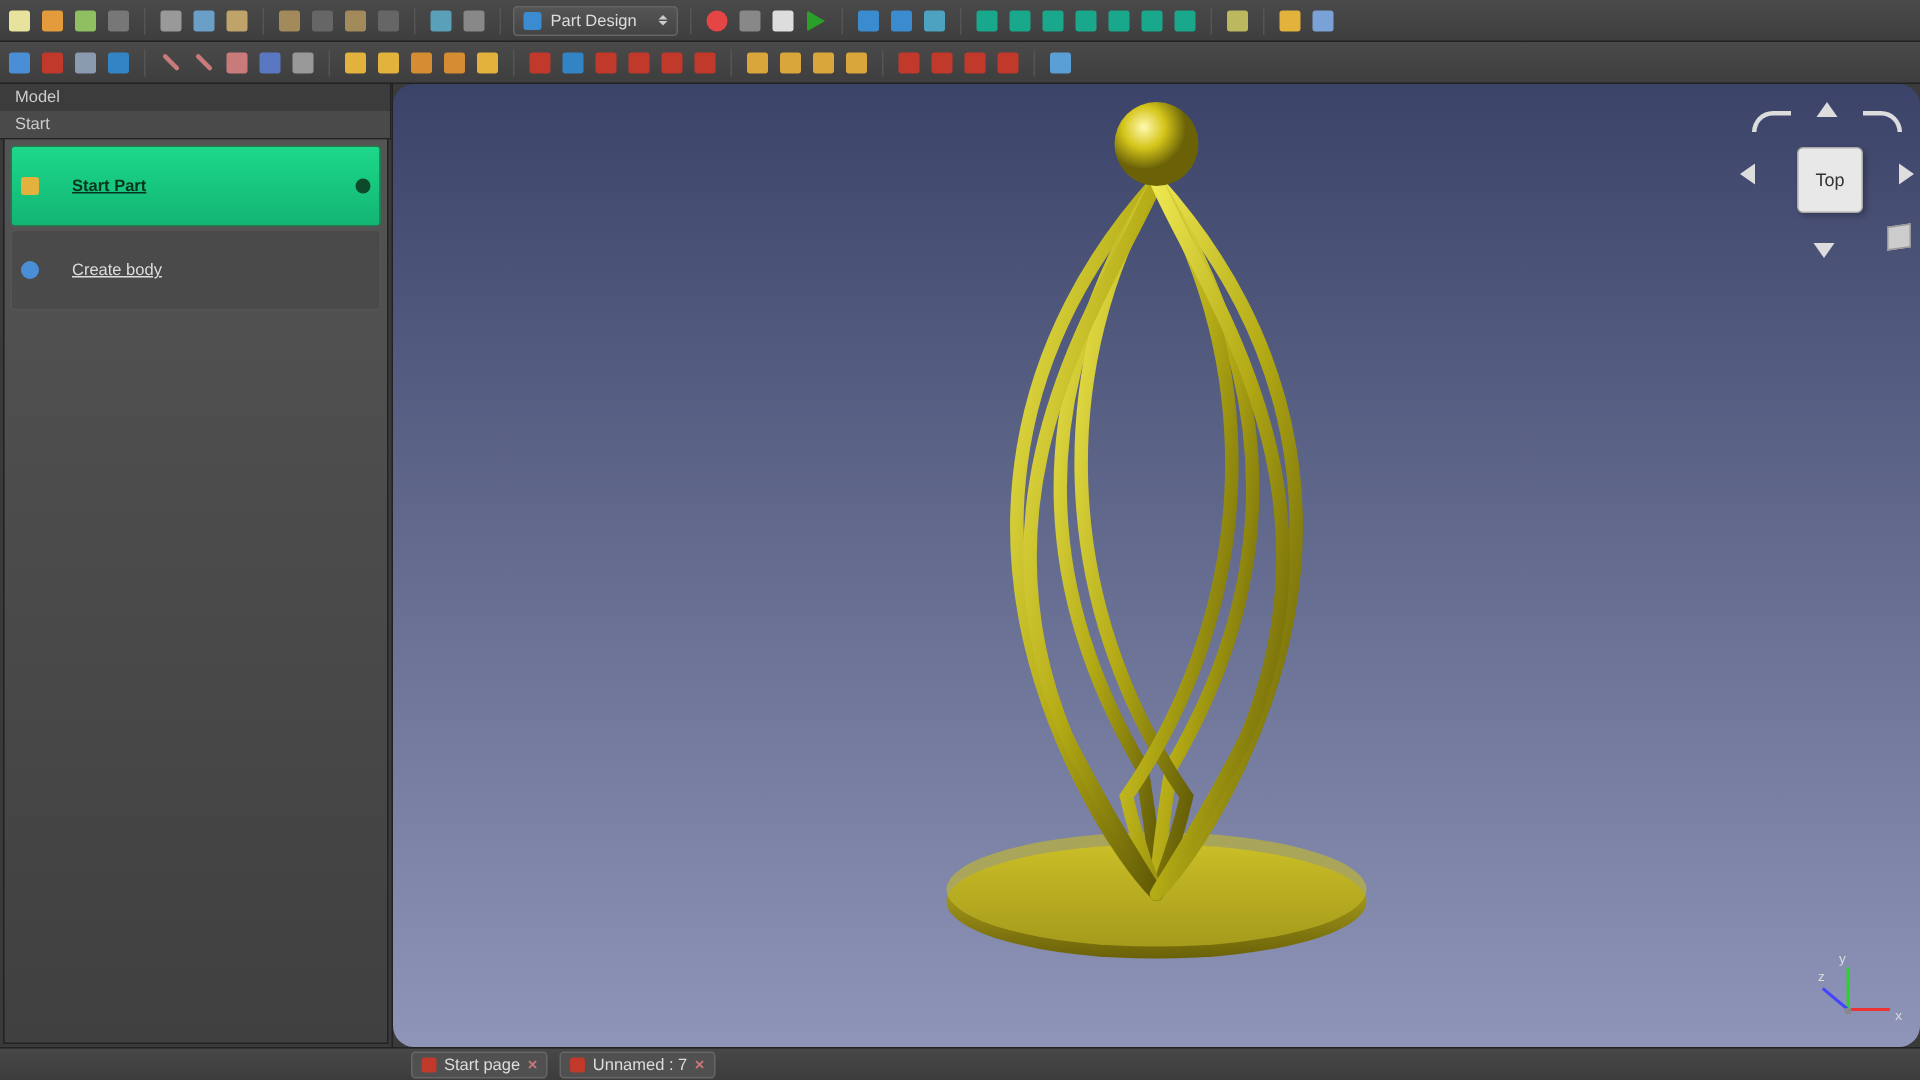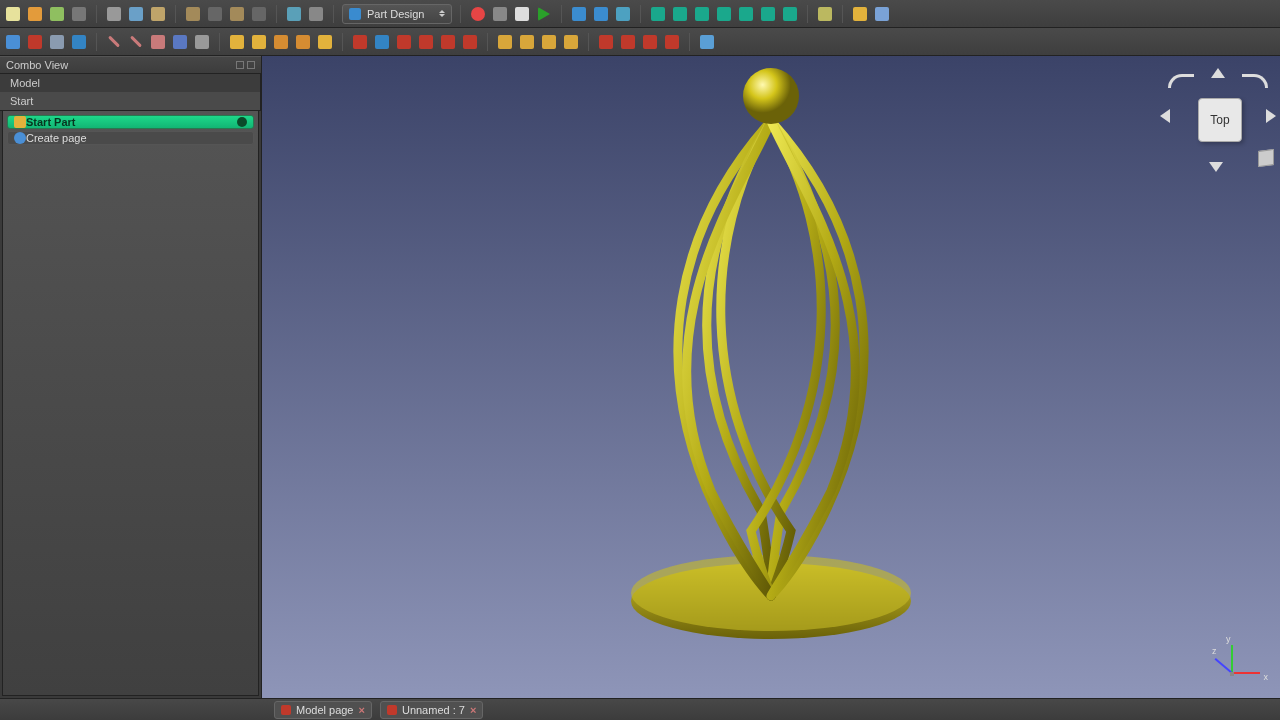--- a/index.html
+++ b/index.html
@@ -18,27 +18,27 @@
 
 .content { display: flex; height: calc(720px - 56px - 22px); }
 .sidebar { width: 262px; background: #3a3a3a; border-right: 1px solid #222; display: flex; flex-direction: column; }
 .panel-title { height: 18px; background: linear-gradient(#464646,#3c3c3c); border-bottom: 1px solid #222; border-top:1px solid #555; padding: 0 6px; display: flex; align-items: center; font-size: 11px; color: #ccc; }
 .panel-title .winbtns{margin-left:auto;display:flex;gap:3px;}
 .panel-title .winbtns span{width:8px;height:8px;border:1px solid #777;}
 .tabs { display: flex; background: #3c3c3c; border-bottom: 1px solid #222; flex-direction: column; }
 .tab { padding: 3px 10px; cursor: pointer; color: #ccc; border-right: 1px solid #222; }
 .tab.active { background: #4a4a4a; }
 .panel-body { flex: 1; background: linear-gradient(#545454 0%, #404040 100%); padding: 4px; border: 1px solid #222; border-top:none; margin:0 2px 2px 2px;}
-.task-item { display: flex; align-items: center; gap: 0; padding: 0 6px; border: 1px solid #267a50; border-radius: 3px; margin-bottom: 2px; cursor: pointer; }
+.task-item { display: flex; align-items: center; gap: 22px; padding: 20px 6px; border: 1px solid #267a50; border-radius: 3px; margin-bottom: 2px; cursor: pointer; text-decoration: underline; }
 .task-item.primary { background: linear-gradient(#1dd88a,#12b574); color: #07351f; font-weight: bold; }
 .task-item.primary .dot{width:10px;height:10px;border-radius:50%;background:#0b4a2a;margin-left:auto;}
 .task-item.secondary { background: #4a4a4a; border-color: #555; color: #ddd; }
 .ti-ico{width:12px;height:12px;}
 
-.viewport { flex: 1; position: relative; background: linear-gradient(#3b4368 0%, #8e95b8 100%); overflow: hidden; }
+.viewport { flex: 1; position: relative; background: linear-gradient(#3b4368 0%, #8e95b8 100%); overflow: hidden; border-radius: 14px; }
 .navcube { position: absolute; top: 12px; right: 12px; width: 100px; height: 100px; }
 .navcube .face { position: absolute; left: 30px; top: 30px; width: 44px; height: 44px; background: #e8e8e8; border: 1px solid #aaa; border-radius: 4px; display: flex; align-items: center; justify-content: center; color: #333; font-size: 12px; cursor: pointer; box-shadow: 2px 2px 4px rgba(0,0,0,.25); }
 .nav-arrow{position:absolute;width:0;height:0;cursor:pointer;}
 .na-up{left:50%;top:0;transform:translateX(-50%);border-left:7px solid transparent;border-right:7px solid transparent;border-bottom:10px solid #ddd;}
 .na-down{left:48%;bottom:-4px;transform:translateX(-50%);border-left:7px solid transparent;border-right:7px solid transparent;border-top:10px solid #ddd;}
 .na-left{left:-8px;top:48%;transform:translateY(-50%);border-top:7px solid transparent;border-bottom:7px solid transparent;border-right:10px solid #ddd;}
 .na-right{right:-8px;top:48%;transform:translateY(-50%);border-top:7px solid transparent;border-bottom:7px solid transparent;border-left:10px solid #ddd;}
 .na-tl,.na-tr{position:absolute;width:26px;height:14px;top:6px;}
 .na-tl{left:0;border-top:3px solid #ddd;border-left:3px solid #ddd;border-top-left-radius:14px;}
 .na-tr{right:0;border-top:3px solid #ddd;border-right:3px solid #ddd;border-top-right-radius:14px;}
@@ -267,40 +267,33 @@
       <div class="sq" style="background: rgb(192, 57, 43);"></div>
     </div>
     <div class="gsep"></div>
     <div class="tb-ico">
       <div class="sq" style="background: rgb(90, 159, 214);"></div>
     </div>
   </div>
 
 <div class="content">
   <div class="sidebar">
-    <div class="panel-title">
-      <span>Combo View</span>
-      <div class="winbtns">
-          <span></span>
-          <span></span>
-        </div>
-    </div>
     <div class="tabs" id="cv-tabs">
         <div class="tab">Model</div>
         <div class="tab active">Start</div>
       </div>
     <div class="panel-body" id="tasks-body">
         <div class="task-item primary">
           <div class="ti-ico" style="background: rgb(226, 178, 60); border-radius: 2px;"></div>
           <span>Start Part</span>
           <div class="dot"></div>
         </div>
         <div class="task-item secondary">
           <div class="ti-ico" style="background: rgb(74, 143, 214); border-radius: 50%;"></div>
-          <span>Create page</span>
+          <span>Create body</span>
         </div>
       </div>
   </div>
 
   <div class="viewport">
 
     <svg class="model-svg" width="420" height="620" viewBox="0 0 420 620">
       <defs>
         <radialGradient id="ball" cx="35%" cy="30%">
             <stop offset="0%" stop-color="#fff9b0"></stop>
@@ -353,21 +346,21 @@
       <span class="tz">z</span>
     </div>
   </div>
 </div>
 
 <div class="statusbar">
   <div class="status-sep"></div>
   <div id="doc-tabs" style="display:flex;gap:8px;">
       <div class="doc-tab">
         <div class="di"></div>
-        <span>Model page</span>
+        <span>Start page</span>
         <span class="x">×</span>
       </div>
       <div class="doc-tab">
         <div class="di"></div>
         <span>Unnamed : 7</span>
         <span class="x">×</span>
       </div>
     </div>
 </div>
 

